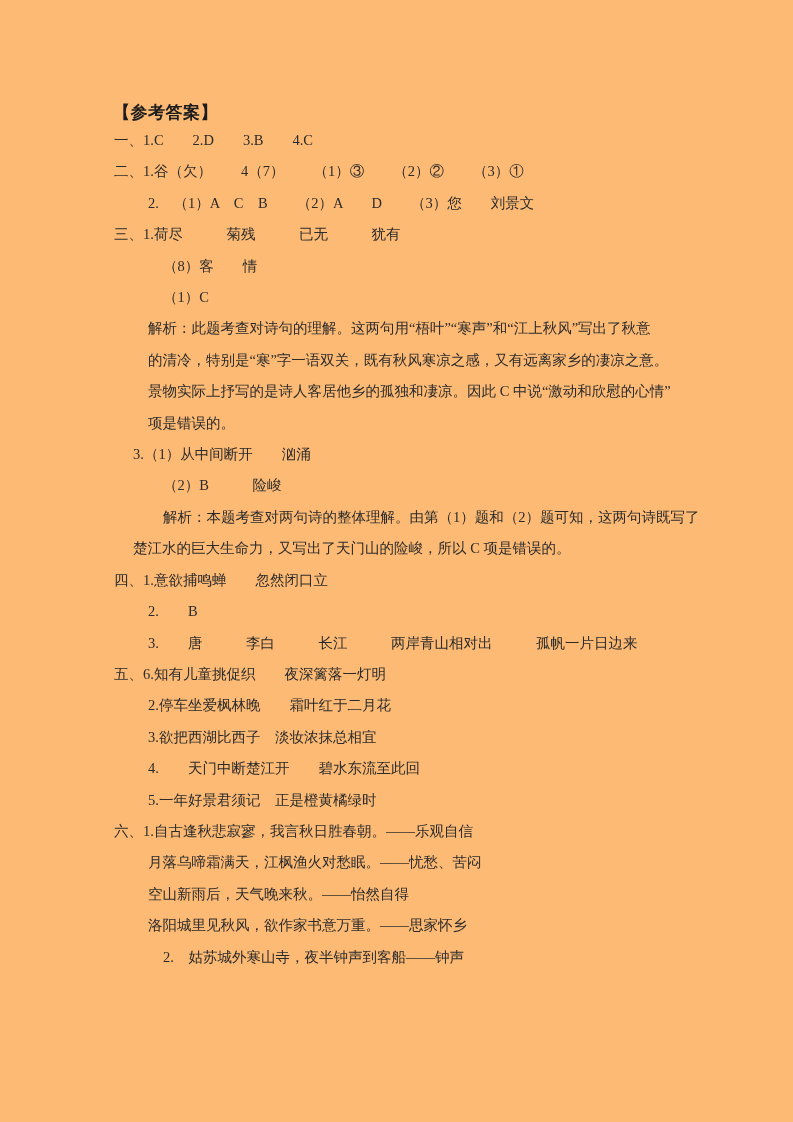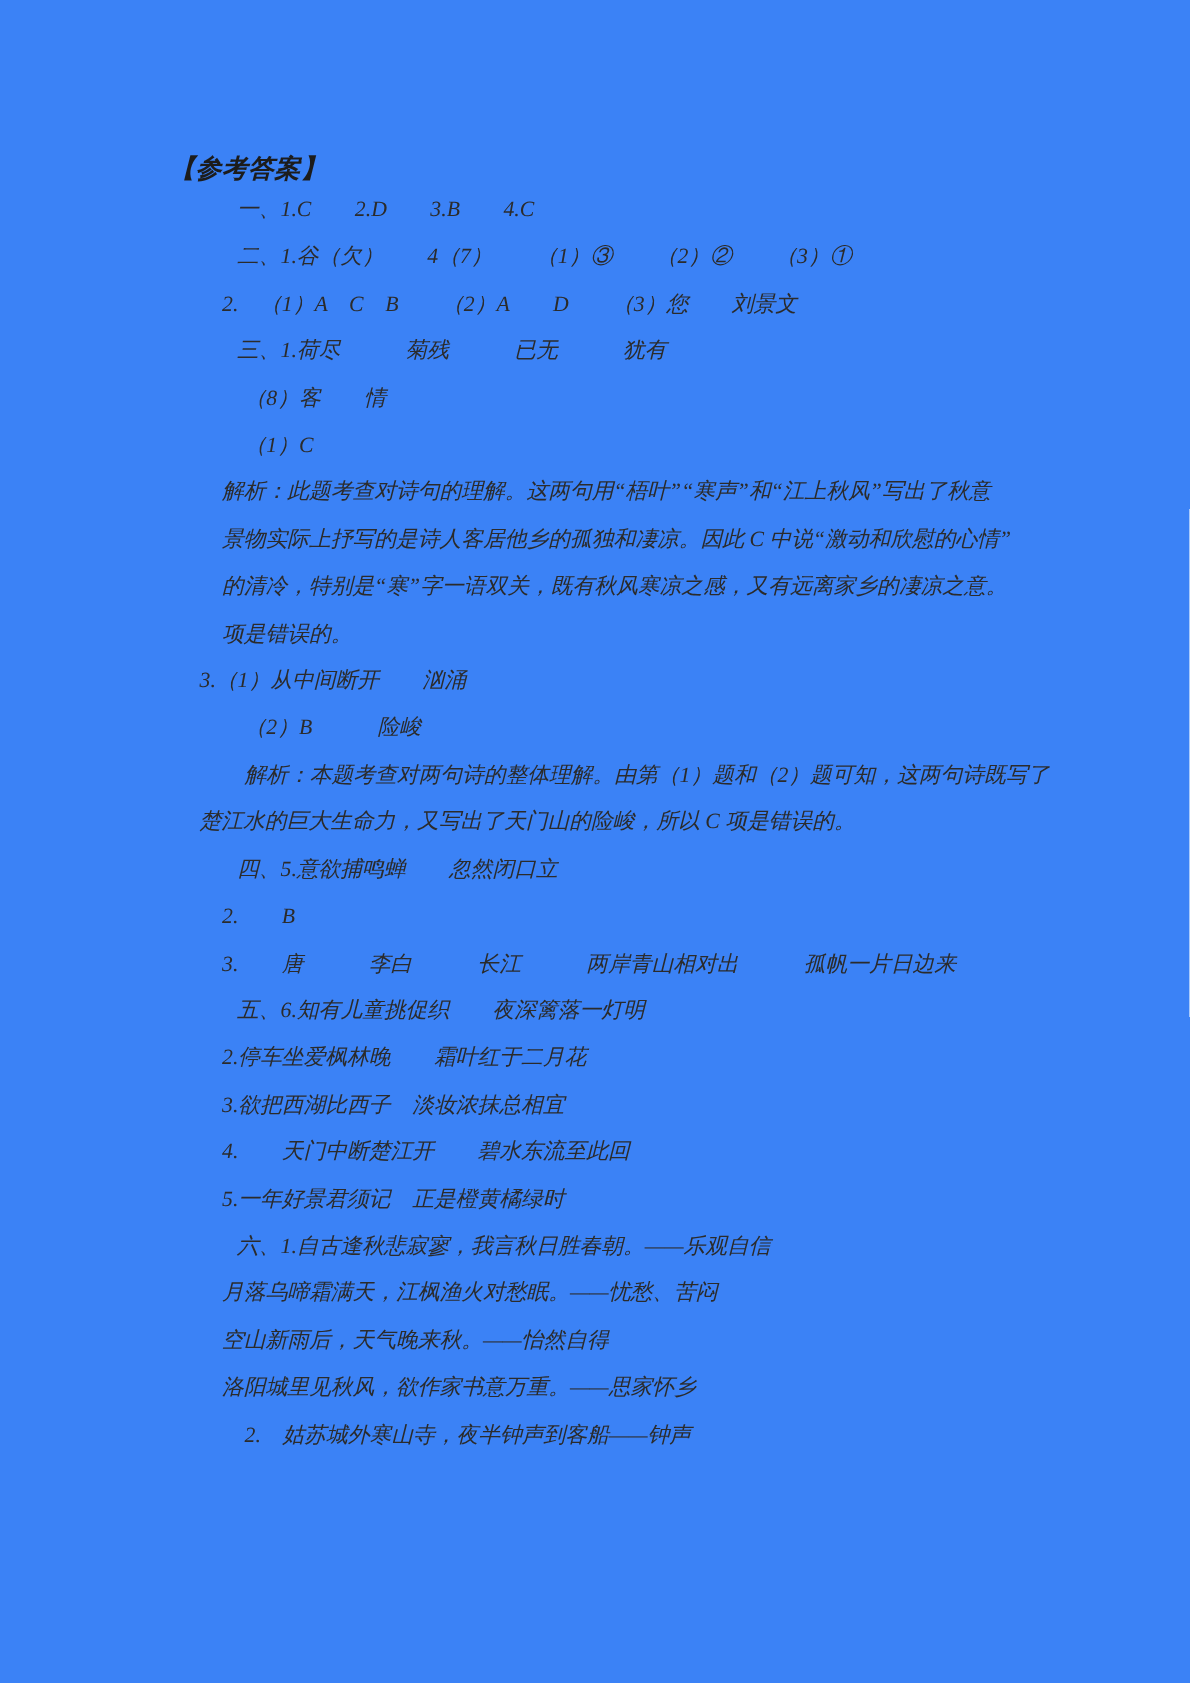--- a/index.html
+++ b/index.html
@@ -4,70 +4,69 @@
   <style>
     html, body {
       margin: 0;
       padding: 0;
       background: #ffffff;
     }
     .page {
       position: relative;
       width: 793px;
       height: 1122px;
-      background: #3b82f6;
+      background: #fdba74;
       color: #2b2b2b;
       font-family: "Liberation Serif", "DejaVu Serif", serif;
       overflow: hidden;
-      font-style: italic;
     }
     .doc-heading {
       margin: 0;
       padding: 101px 0 0 113px;
       font-size: 17px;
       font-weight: bold;
       line-height: 23px;
       letter-spacing: 0.5px;
       color: #1c1c1c;
     }
     #doc-lines {
       padding-top: 1px;
     }
     .doc-line {
       font-size: 14.5px;
       line-height: 31.4px;
       white-space: pre;
       color: #2b2b2b;
     }
-    .indent-0 { padding-left: 114px; margin-left: 44px; }
+    .indent-0 { padding-left: 114px; }
     .indent-1 { padding-left: 133px; }
     .indent-2 { padding-left: 148px; }
     .indent-3 { padding-left: 163px; }
   </style>
 </head>
 <body>
 
 <div class="page">
   <h1 class="doc-heading">【参考答案】</h1>
   <div id="doc-lines">
       <div class="doc-line indent-0">一、1.C　　2.D　　3.B　　4.C</div>
       <div class="doc-line indent-0">二、1.谷（欠）　　4（7）　　（1）③　　（2）②　　（3）①</div>
       <div class="doc-line indent-2">2.　（1）A　C　B　　（2）A　　D　　（3）您　　刘景文</div>
       <div class="doc-line indent-0">三、1.荷尽　　　菊残　　　已无　　　犹有</div>
       <div class="doc-line indent-3">（8）客　　情</div>
       <div class="doc-line indent-3">（1）C</div>
       <div class="doc-line indent-2">解析：此题考查对诗句的理解。这两句用“梧叶”“寒声”和“江上秋风”写出了秋意</div>
+      <div class="doc-line indent-2">的清冷，特别是“寒”字一语双关，既有秋风寒凉之感，又有远离家乡的凄凉之意。</div>
       <div class="doc-line indent-2">景物实际上抒写的是诗人客居他乡的孤独和凄凉。因此 C 中说“激动和欣慰的心情”</div>
-      <div class="doc-line indent-2">的清冷，特别是“寒”字一语双关，既有秋风寒凉之感，又有远离家乡的凄凉之意。</div>
       <div class="doc-line indent-2">项是错误的。</div>
       <div class="doc-line indent-1">3.（1）从中间断开　　汹涌</div>
       <div class="doc-line indent-3">（2）B　　　险峻</div>
       <div class="doc-line indent-3">解析：本题考查对两句诗的整体理解。由第（1）题和（2）题可知，这两句诗既写了</div>
       <div class="doc-line indent-1">楚江水的巨大生命力，又写出了天门山的险峻，所以 C 项是错误的。</div>
-      <div class="doc-line indent-0">四、5.意欲捕鸣蝉　　忽然闭口立</div>
+      <div class="doc-line indent-0">四、1.意欲捕鸣蝉　　忽然闭口立</div>
       <div class="doc-line indent-2">2.　　B</div>
       <div class="doc-line indent-2">3.　　唐　　　李白　　　长江　　　两岸青山相对出　　　孤帆一片日边来</div>
       <div class="doc-line indent-0">五、6.知有儿童挑促织　　夜深篱落一灯明</div>
       <div class="doc-line indent-2">2.停车坐爱枫林晚　　霜叶红于二月花</div>
       <div class="doc-line indent-2">3.欲把西湖比西子　淡妆浓抹总相宜</div>
       <div class="doc-line indent-2">4.　　天门中断楚江开　　碧水东流至此回</div>
       <div class="doc-line indent-2">5.一年好景君须记　正是橙黄橘绿时</div>
       <div class="doc-line indent-0">六、1.自古逢秋悲寂寥，我言秋日胜春朝。——乐观自信</div>
       <div class="doc-line indent-2">月落乌啼霜满天，江枫渔火对愁眠。——忧愁、苦闷</div>
       <div class="doc-line indent-2">空山新雨后，天气晚来秋。——怡然自得</div>

